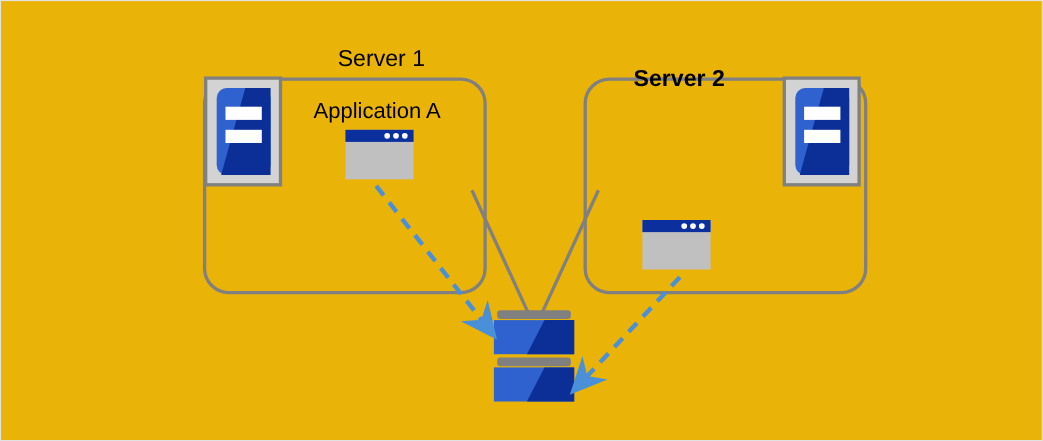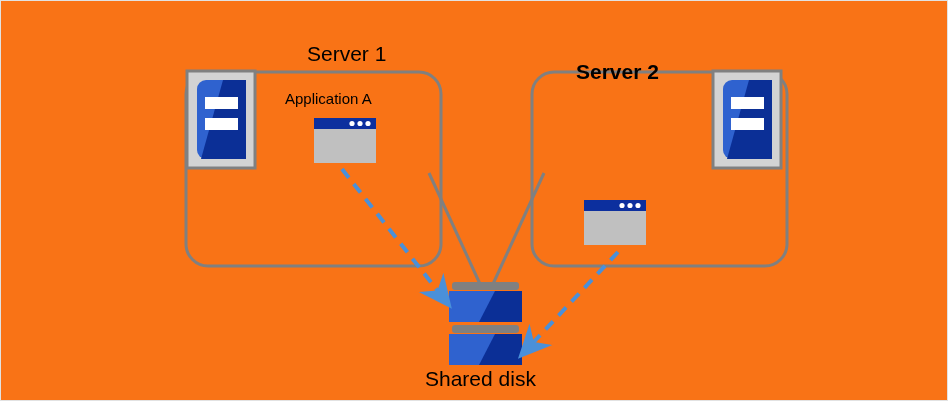--- a/index.html
+++ b/index.html
@@ -8,21 +8,21 @@
     padding: 0;
     background: #ffffff;
   }
   body {
     font-family: "Liberation Sans", sans-serif;
   }
   #canvas {
     position: relative;
     width: 948px;
     height: 401px;
-    background: #f97316;
+    background: #eab308;
     border: 1px solid #e2e2e2;
     box-sizing: border-box;
     overflow: hidden;
   }
   #diagram-svg {
     position: absolute;
     left: 0;
     top: 0;
     width: 948px;
     height: 401px;
@@ -33,21 +33,21 @@
     color: #000000;
     font-family: "Liberation Sans", sans-serif;
     white-space: pre;
     line-height: 1;
     user-select: none;
   }
   .lbl-server {
     font-size: 21px;
   }
   .lbl-app {
-    font-size: 15px;
+    font-size: 20px;
   }
   .lbl-disk {
     font-size: 21px;
   }
   #server1-title { left: 306px; top: 42px; }
   #server2-title { left: 575px; top: 60px; font-weight: bold; }
   #app-a-title  { left: 284px; top: 90px; }
   #app-b-title  { left: 553px; top: 172px; }
   #disk-title   { left: 424px; top: 367px; }
 </style>
@@ -136,15 +136,14 @@
 
   </svg>
 
   <div class="lbl lbl-server" id="server1-title">Server 1</div>
 
   <div class="lbl lbl-server" id="server2-title">Server 2</div>
 
   <div class="lbl lbl-app" id="app-a-title">Application A</div>
 
 
-  <div class="lbl lbl-disk" id="disk-title">Shared disk</div>
 
 </div>
 
 </body></html>

